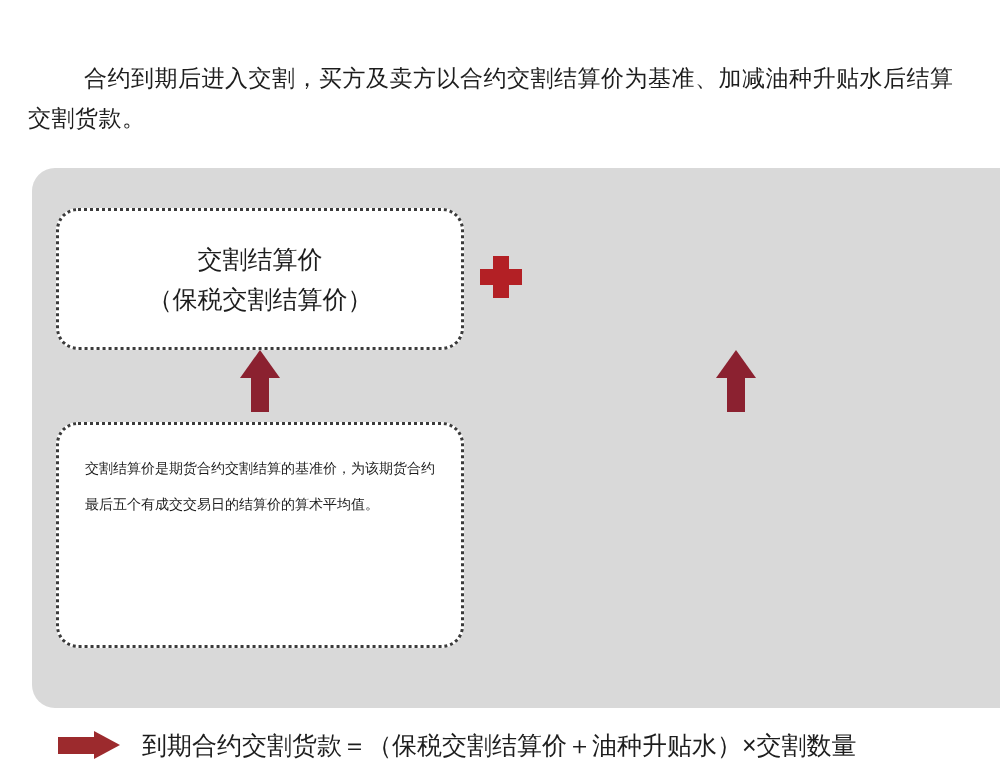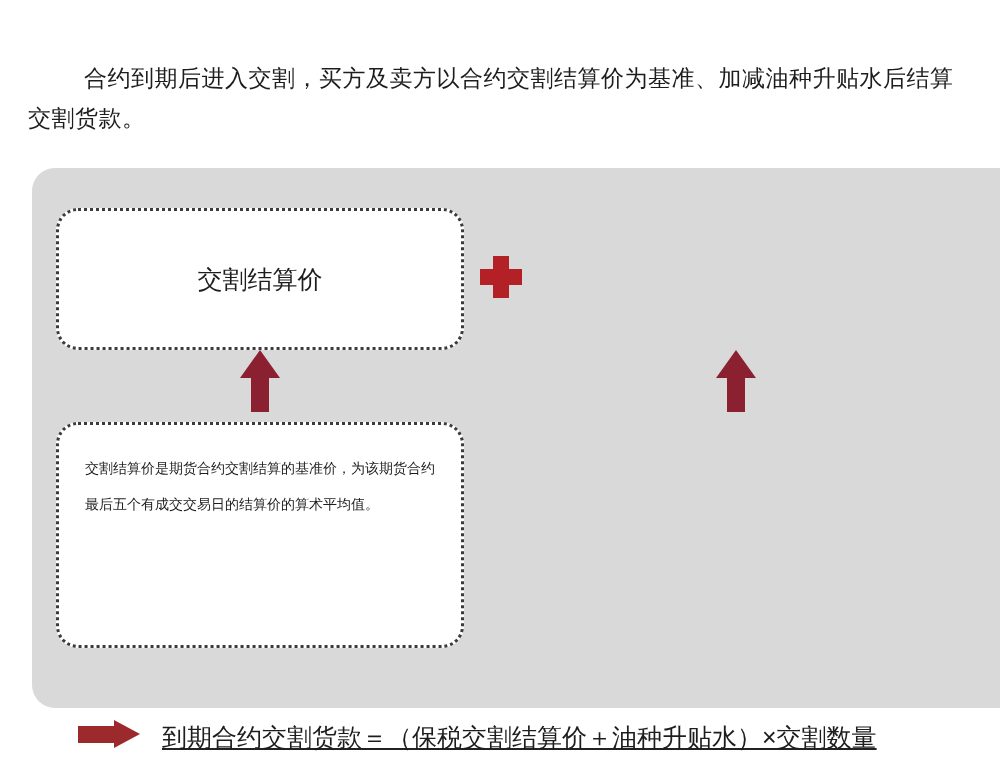--- a/index.html
+++ b/index.html
@@ -123,26 +123,26 @@
     left: 11px; top: 27px;
     width: 18px; height: 35px;
     background: #8b2130;
   }
   .arrow-left  { left: 208px; top: 182px; }
   .arrow-right { left: 684px; top: 182px; }
 
   
   .footer {
     position: absolute;
-    left: 36px;
+    left: 16px;
     top: 720px;
     width: 936px;
     height: 50px;
     display: flex;
-    text-decoration: underline;
+    align-items: center;
   }
   .footer-arrow {
     position: relative;
     width: 62px;
     height: 28px;
     margin-left: 42px;
     margin-right: 22px;
     flex: none;
   }
   .footer-arrow .shaft {
@@ -169,20 +169,21 @@
 </head>
 <body>
 
 <div class="intro"><span class="indent"></span><span>合约到期后进入交割，买方及卖方以合约交割结算价为基准、加减油种升贴水后结算交割货款。</span></div>
 
 <div class="panel">
 
   <div class="dbox top-left">
     <div class="top-inner">
       <div>交割结算价</div>
+      <div>（保税交割结算价）</div>
     </div>
   </div>
 
   <div class="plus"></div>
 
 
   <div class="uparrow arrow-left">
     <div class="head"></div>
     <div class="stem"></div>
   </div>

